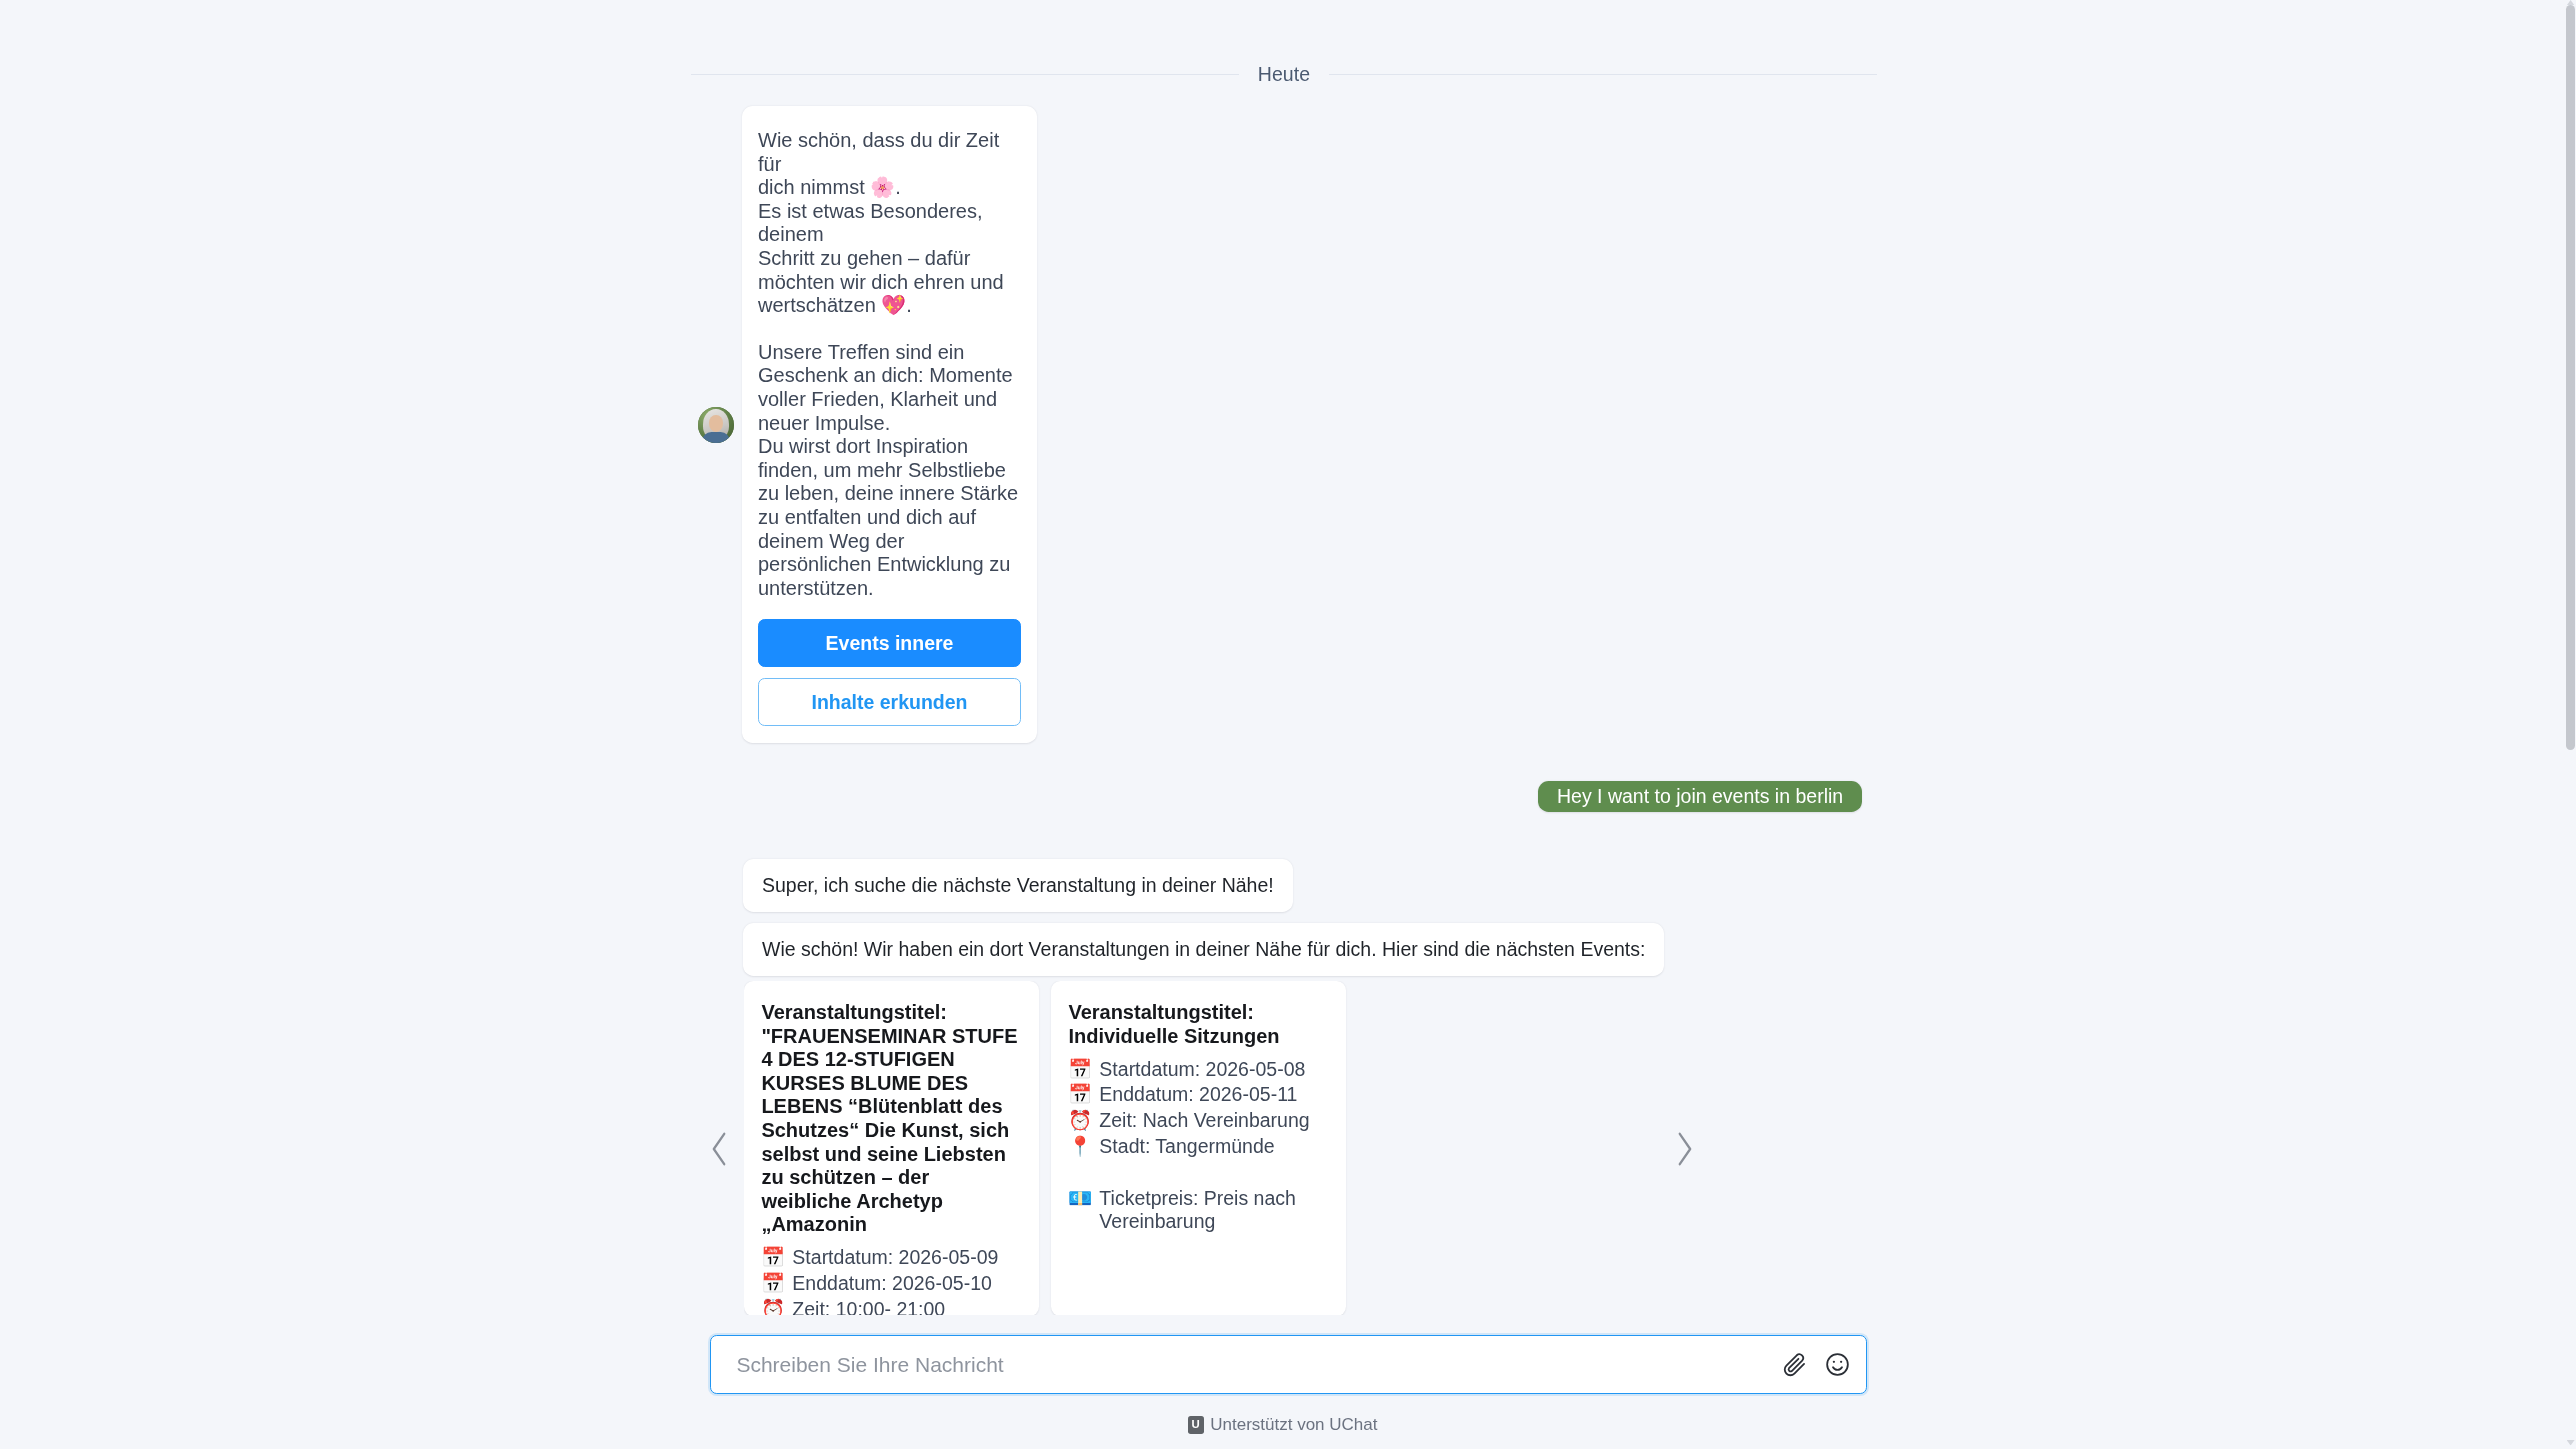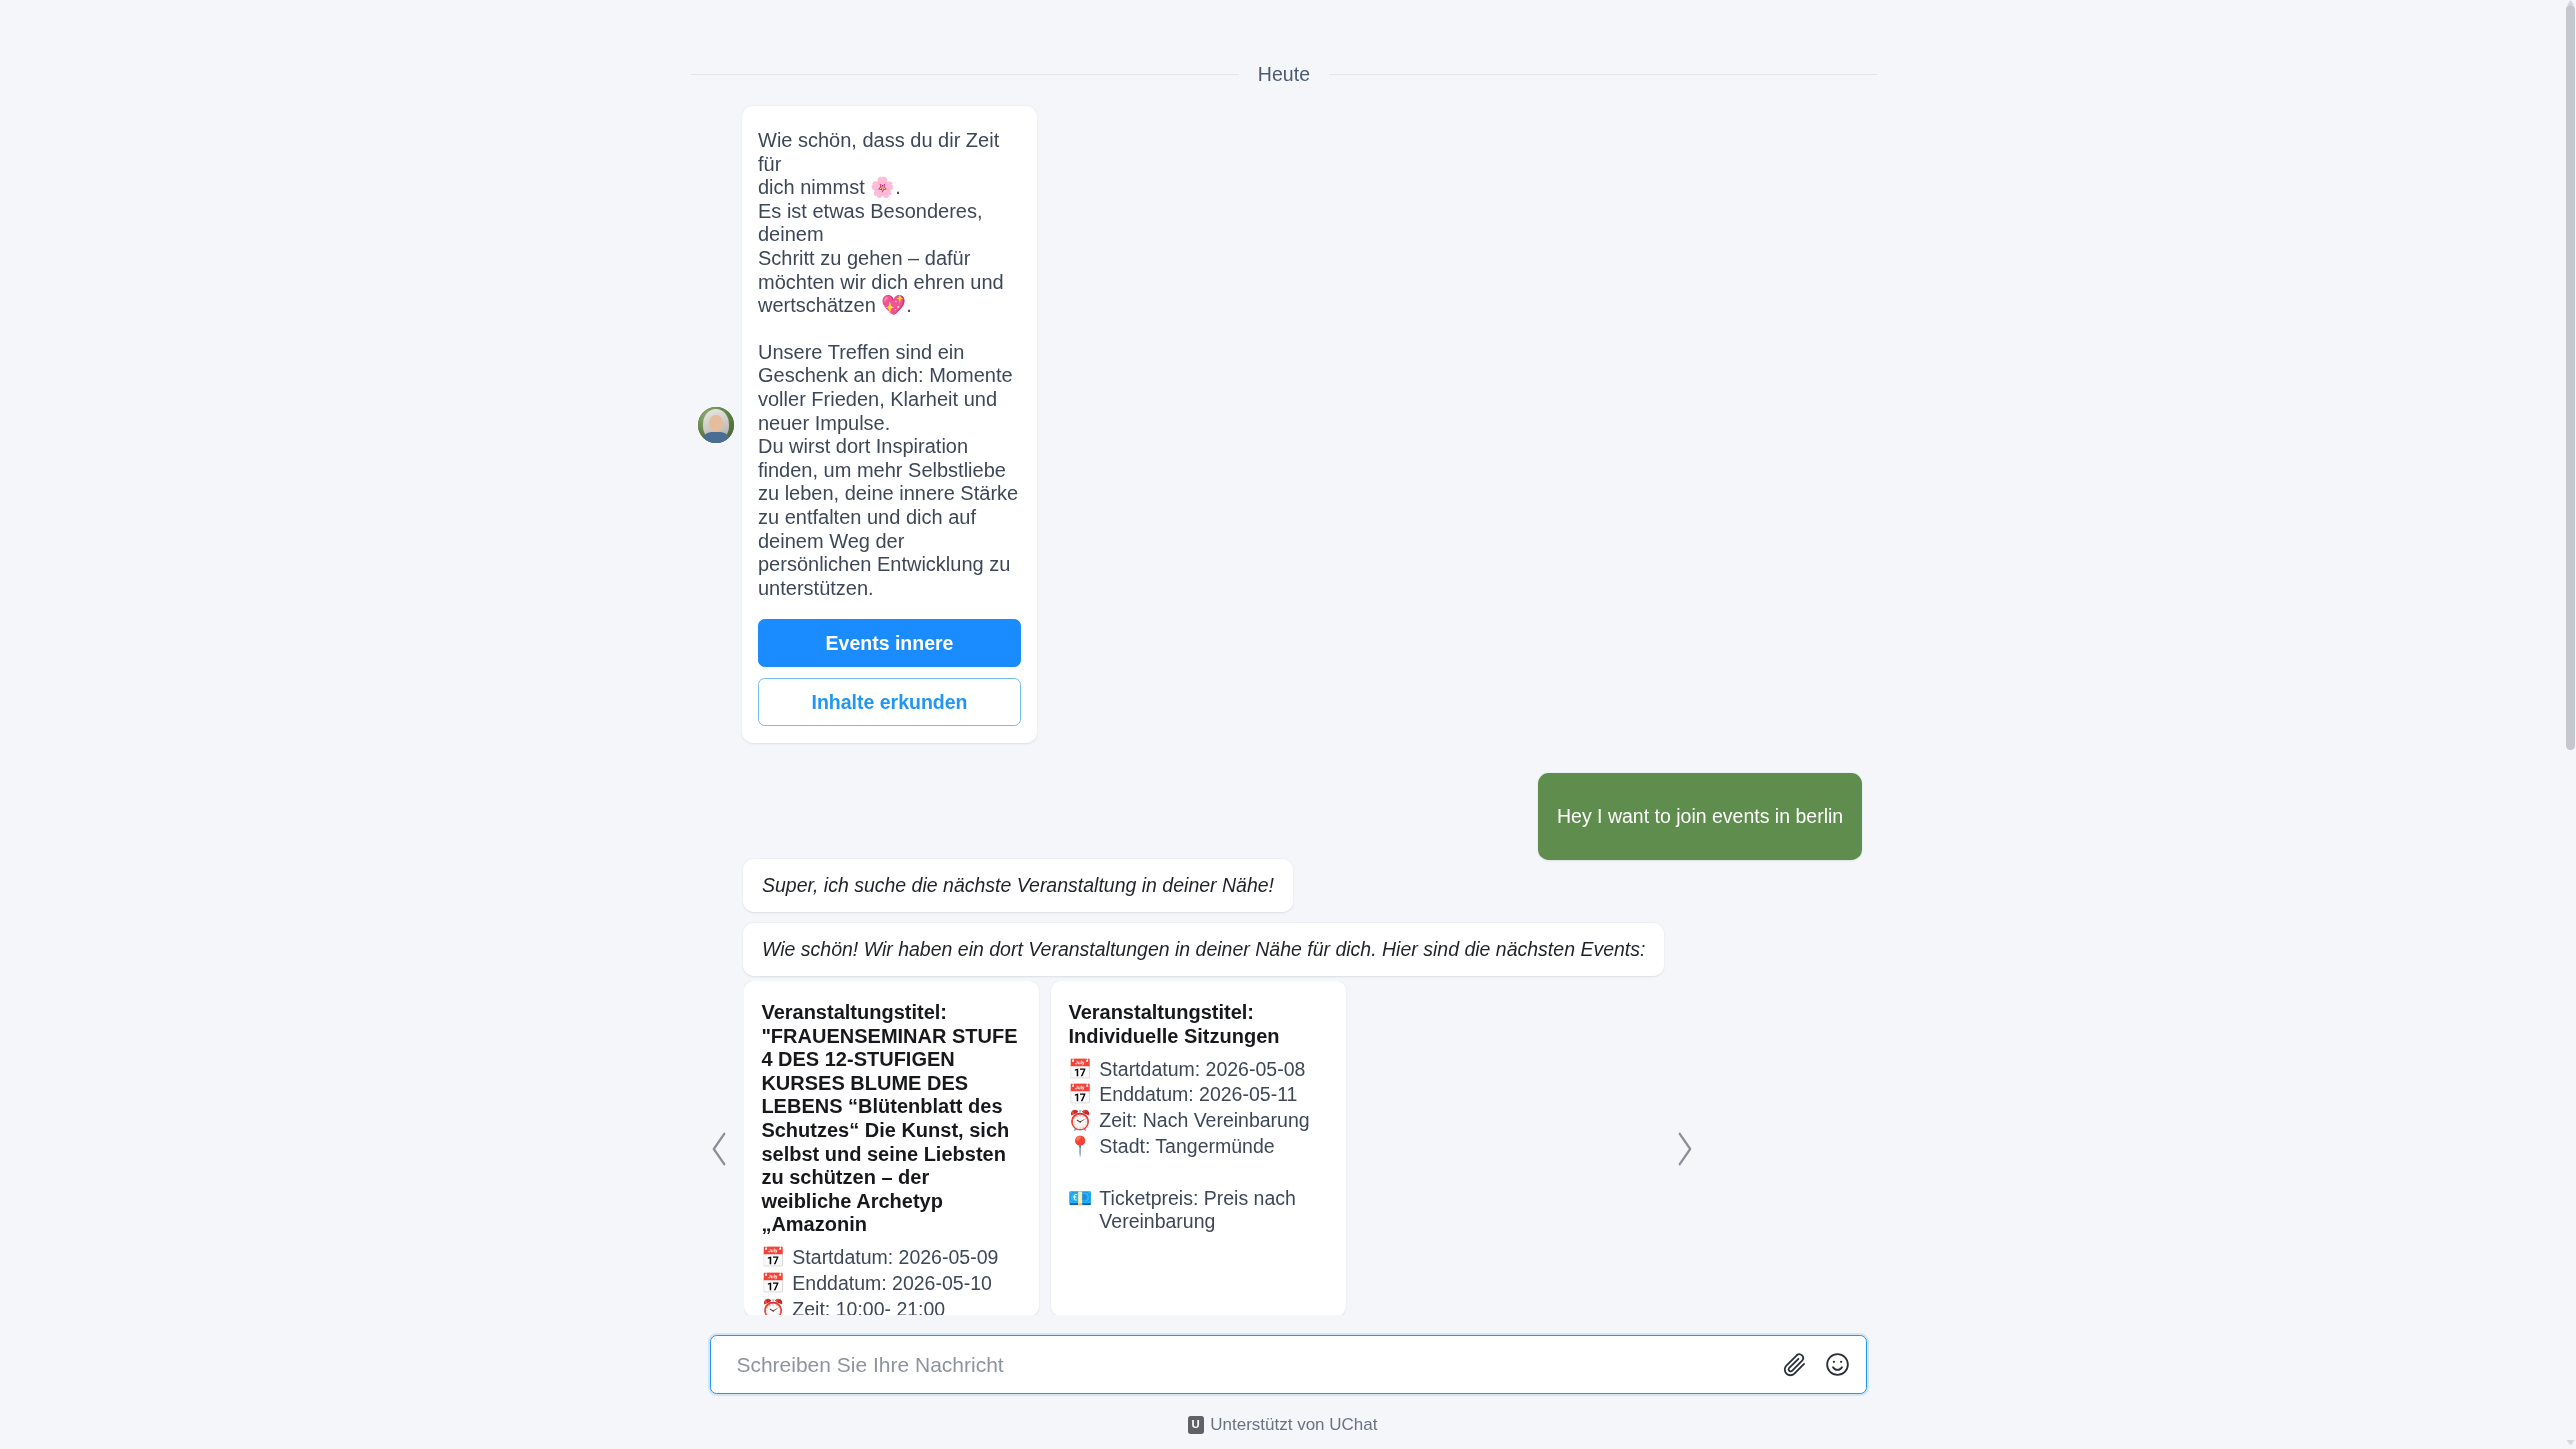--- a/index.html
+++ b/index.html
@@ -112,36 +112,36 @@
 
   
   #msg-user {
     left: 1538px;
     top: 773px;
   }
   .bubble-user {
     background: #5f8d4e;
     color: #ffffff;
     border-radius: 10.7px;
-    padding: 32px 19px;
+    padding: 4px 19px;
     font-size: 19.5px;
     line-height: 1.2;
     white-space: nowrap;
     box-shadow: 0 0.7px 2px rgba(16,24,40,.10);
+    margin-top: 8px;
   }
 
   
   #msg-reply-1 { left: 743px; top: 859px; }
   #msg-reply-2 { left: 743px; top: 923px; }
   .bubble-plain {
     padding: 14.8px 19px;
     font-size: 19.5px;
     line-height: 1.2;
     white-space: nowrap;
-    font-style: italic;
   }
 
   
   .carousel {
     position: absolute;
     left: 698px;
     top: 981px;
     width: 1181px;
     height: 335px;
   }

